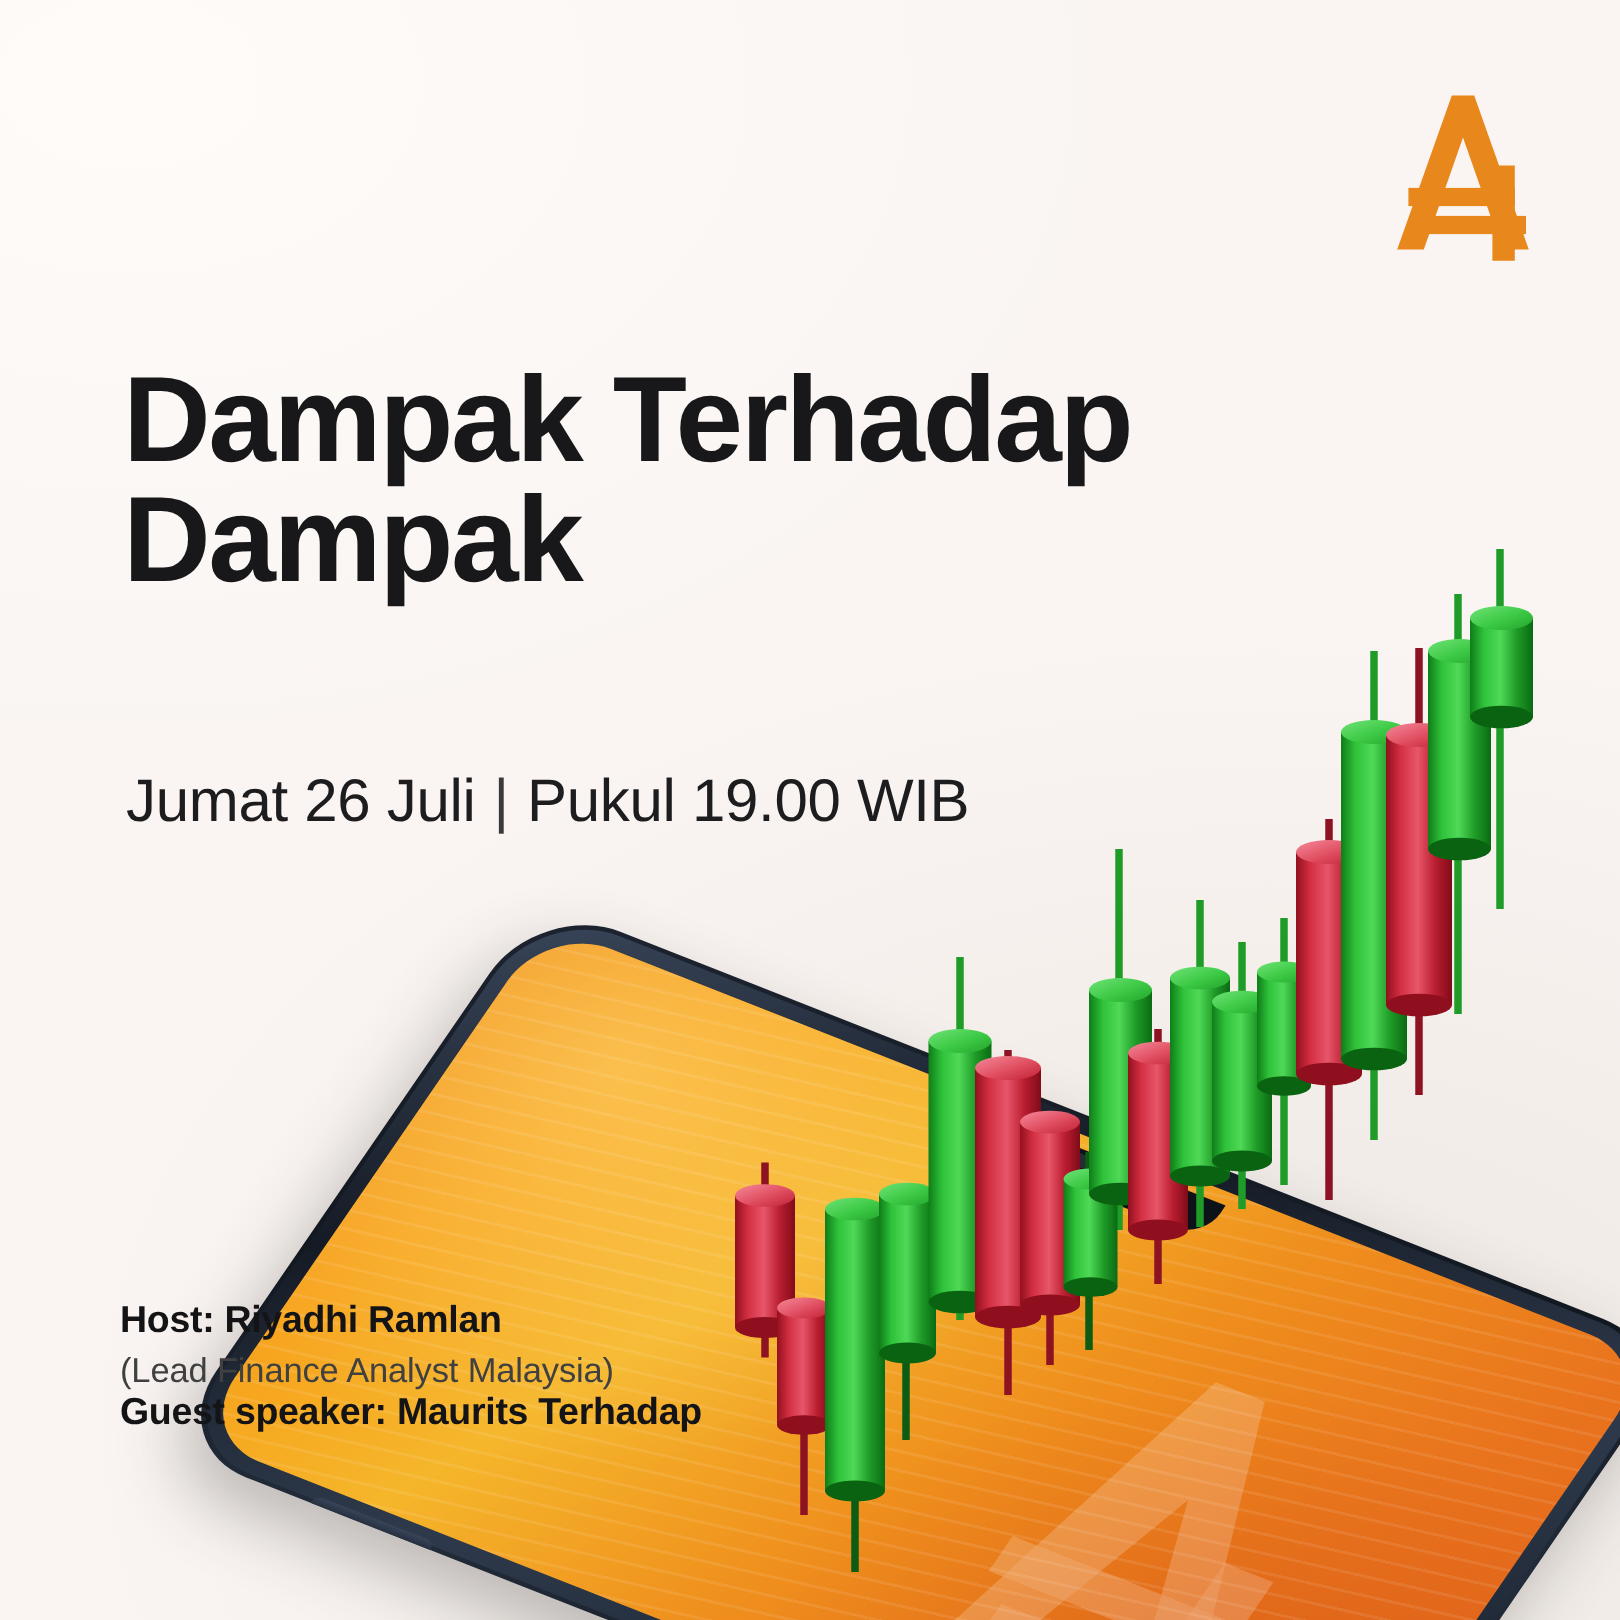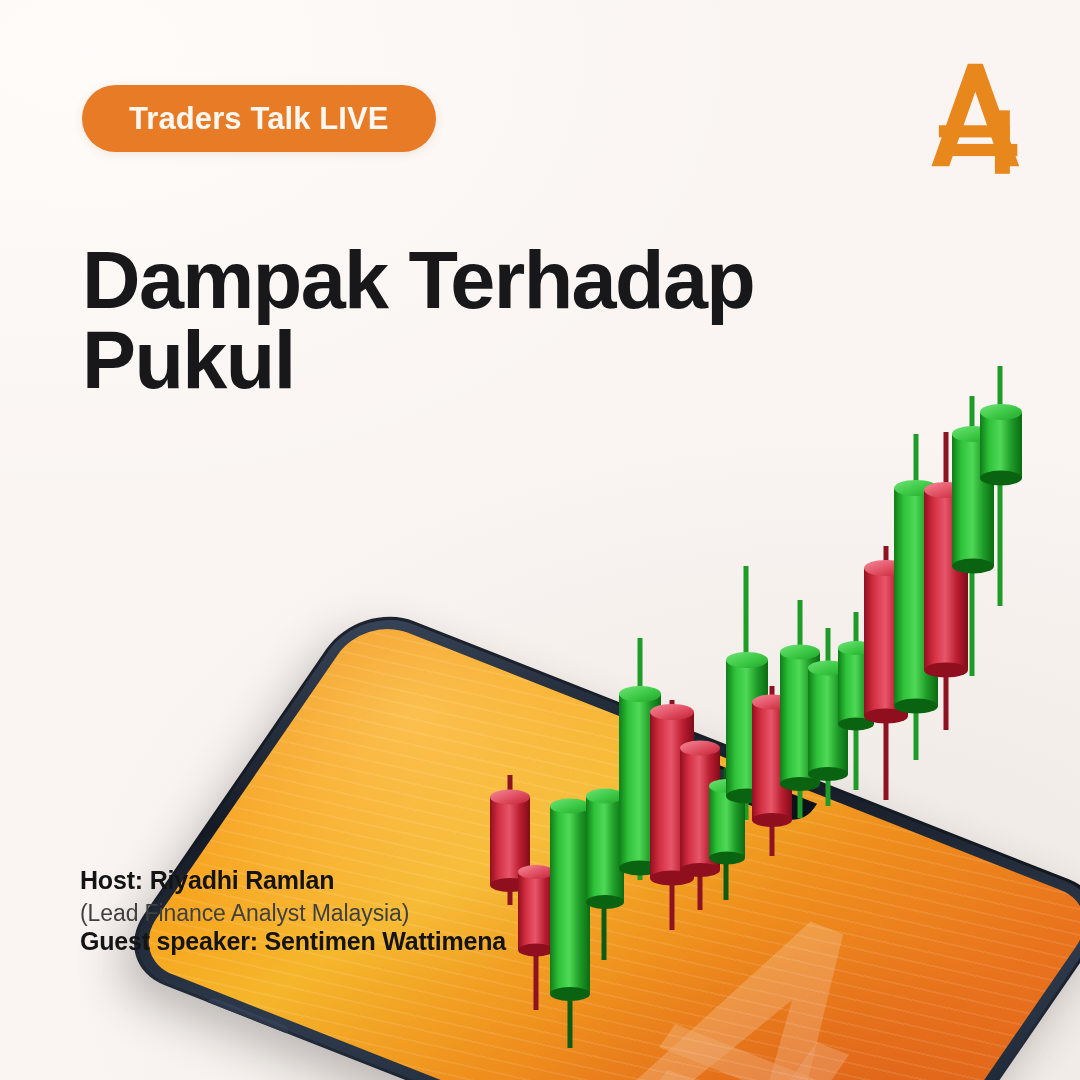--- a/index.html
+++ b/index.html
@@ -342,42 +342,44 @@
 
         <g>
           <rect x="980" y="412" width="42" height="66" fill="url(#gbody)"></rect>
           <ellipse cx="1001" cy="478" rx="21" ry="7.5" fill="#0a6310"></ellipse>
           <ellipse cx="1001" cy="412" rx="21" ry="8" fill="url(#gcap)"></ellipse>
         </g>
       </g>
     </svg>
   </div>
 
-  <div class="badge">Traders Talk LIVE</div>
 
   <div class="logo">
     <svg viewBox="0 0 120 126" aria-hidden="true">
       <g fill="#e8871c">
         <path d="M47 8 L63 8 L102 118 L83 118 L55 38 L27 118 L8 118 Z"></path>
         <rect x="16" y="74" width="76" height="13"></rect>
         <rect x="24" y="94" width="76" height="13"></rect>
         <path d="M76 58 L92 58 L92 126 L76 126 Z"></path>
       </g>
     </svg>
   </div>
 
   <h1 class="headline">
     <span class="hl-line">Dampak Terhadap</span>
-    <span class="hl-line">Pukul</span>
+    <span class="hl-line">Dampak</span>
   </h1>
 
+  <div class="subline">
+    <span>Jumat 26 Juli</span><span class="sep">|</span><span>Pukul 19.00 WIB</span>
+  </div>
 
   <div class="credits">
     <div class="cred-block">
       <div class="cred-name">Host: Riyadhi Ramlan</div>
       <div class="cred-role">(Lead Finance Analyst Malaysia)</div>
     </div>
     <div class="cred-block">
-      <div class="cred-name">Guest speaker: Sentimen Wattimena</div>
+      <div class="cred-name">Guest speaker: Maurits Terhadap</div>
     </div>
   </div>
 
 </div>
 
 </body></html>

